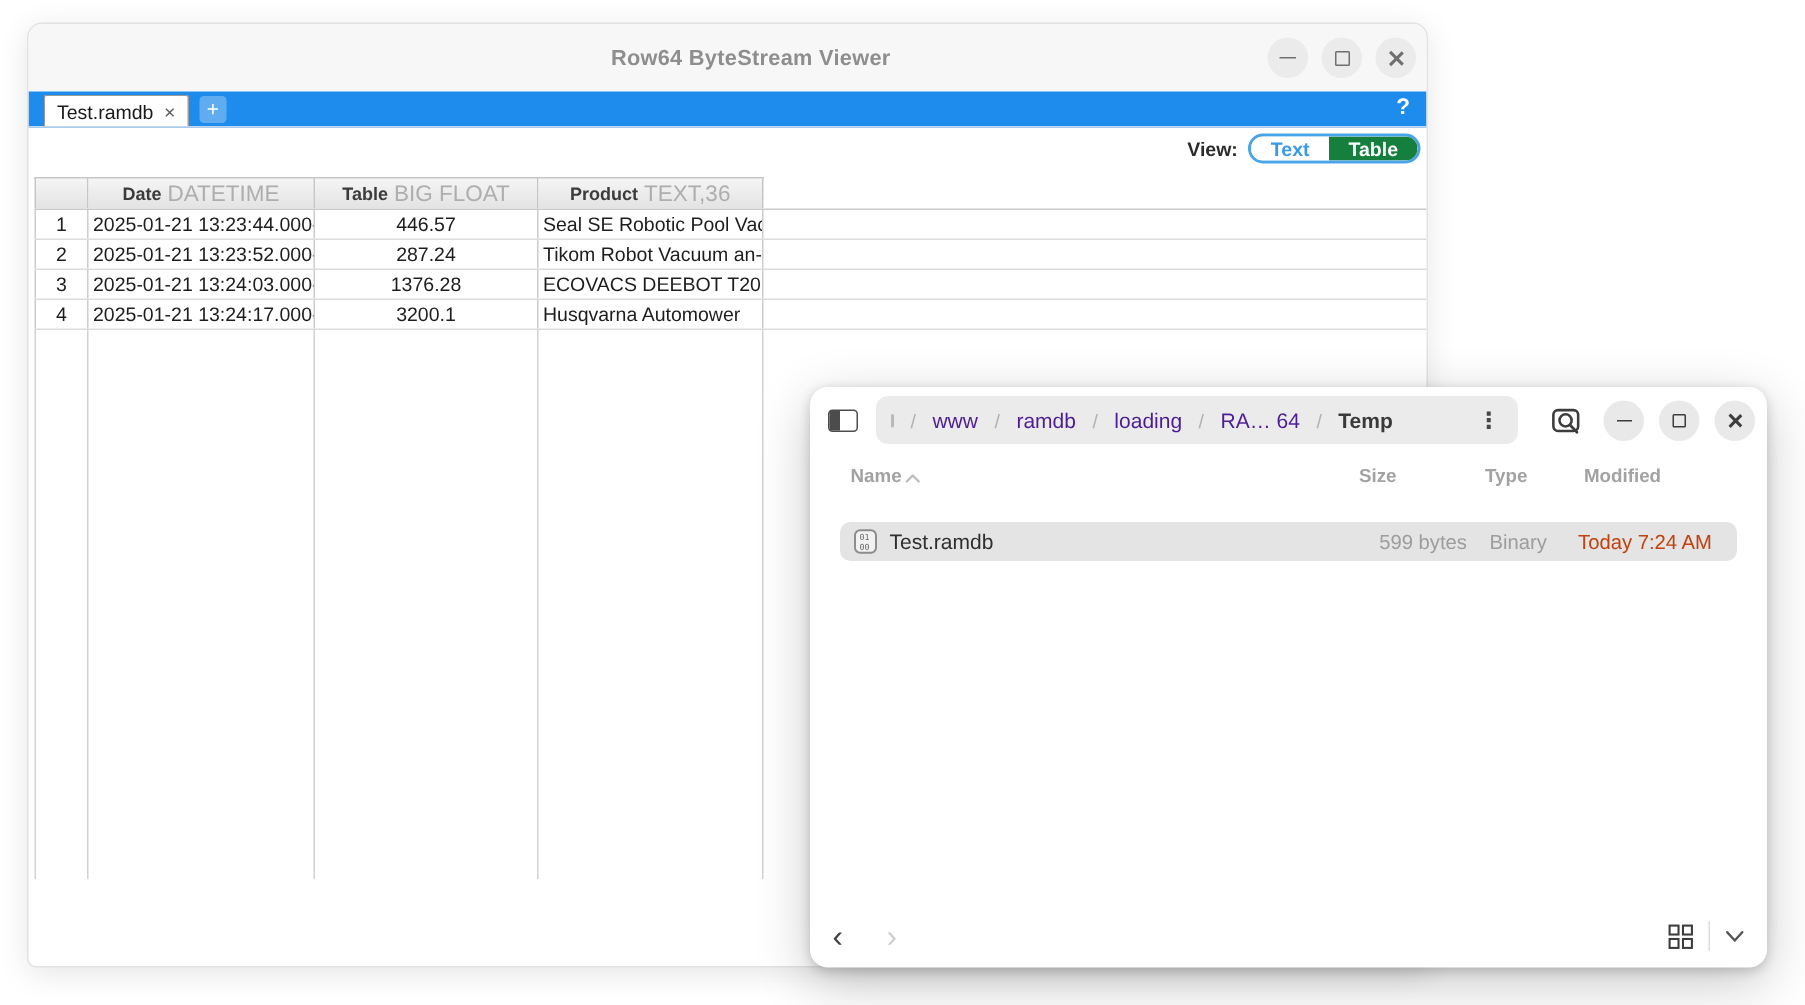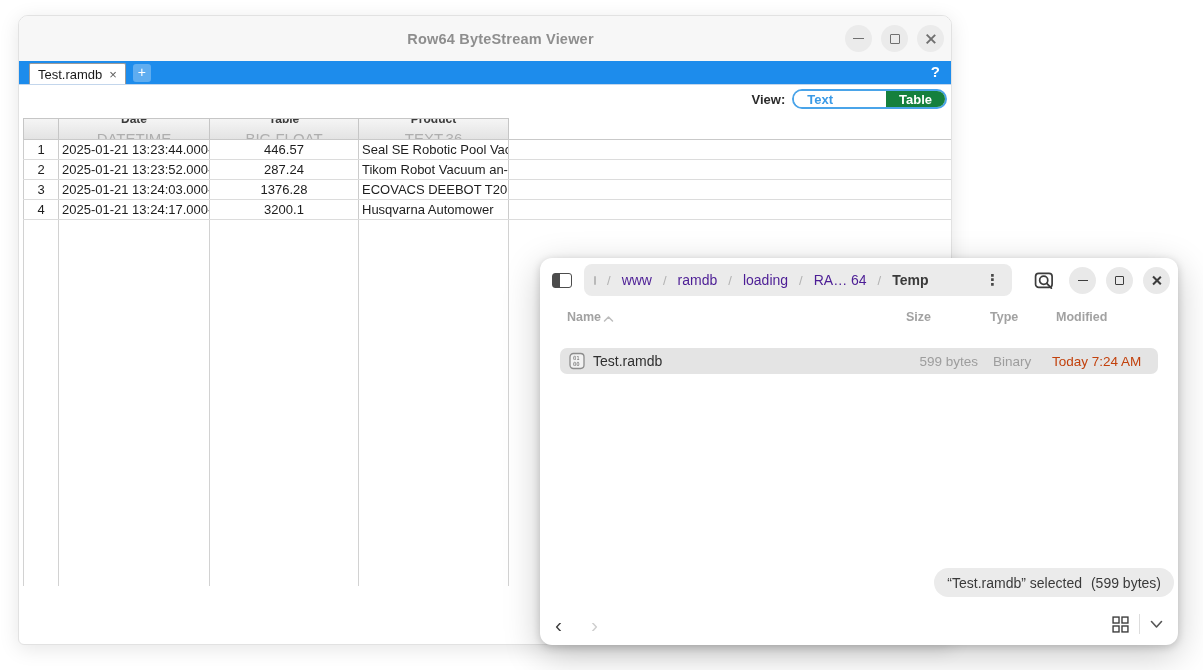--- a/index.html
+++ b/index.html
@@ -32,34 +32,34 @@
     padding:0 8px; font-size:13px; color:#1a1a1a; }
   .v-tab-close { color:#5c5c5c; font-size:13px; line-height:1; }
   .v-newtab { width:18px; height:18px; margin:0 0 2px 7px; background:#5fadf0;
     border-radius:3px; color:#fff; font-size:14px; line-height:17px; text-align:center; }
   .v-help { position:absolute; right:11px; top:2px; color:#fff; font-weight:700; font-size:15px; }
 
   .v-pathbar { height:28px; display:flex; align-items:center; padding:0 2px 0 10px;
     font-size:13px; color:#2b2b2b; }
   .v-viewlabel { margin-left:auto; font-weight:700; margin-right:7px; }
   .v-toggle { display:flex; height:20px; border:2px solid #4aa4e9; border-radius:12px;
-    overflow:hidden; margin-right:2px;gap:40px; }
+    overflow:hidden; margin-right:2px; }
   .v-toggle .seg { padding:0 13px; font-size:13px; font-weight:600; line-height:17px; }
   .seg-text  { background:#fff; color:#3a9ae6; }
   .seg-table { background:#15803d; color:#fff; }
 
   
   .vt { position:absolute; left:4px; top:102px; right:0; }
   .vt-header { display:flex; height:22px; border-bottom:1px solid #c9c9c9; }
   .vt-row { display:flex; height:20px; border-bottom:1px solid #dcdcdc; }
   .vt-tail { display:flex; height:366px; }
   .cell { flex:none; overflow:hidden; white-space:nowrap; }
   .w-num { width:36px; } .w-date { width:151px; } .w-amt { width:149px; } .w-prod { width:150px; }
   .hc { background:linear-gradient(#f5f5f5,#e3e3e3); border-top:1px solid #c6c6c6;
-    border-right:1px solid #c6c6c6; display:flex; align-items:center; justify-content:center; gap:4px;flex-direction:column; }
+    border-right:1px solid #c6c6c6; display:flex; align-items:center; justify-content:center; gap:4px; }
   .hc:first-child { border-left:1px solid #c6c6c6; }
   .h-name { font-size:12px; font-weight:700; color:#3b3b3b; }
   .h-type { font-size:15px; color:#aeaeae; }
   .bc { border-right:1px solid #cccccc; font-size:13px; color:#1d1d1d;
     display:flex; align-items:center; }
   .bc:first-child { border-left:1px solid #cccccc; }
   .c-center { justify-content:center; }
   .c-left { padding-left:3px; }
   .tc { border-right:1px solid #d2d2d2; }
   .tc:first-child { border-left:1px solid #d2d2d2; }
@@ -268,24 +268,20 @@
         <text x="5" y="8" font-size="5.6" fill="#6e6e6e" font-family="'DejaVu Sans Mono',monospace">01</text>
         <text x="5" y="14.4" font-size="5.6" fill="#6e6e6e" font-family="'DejaVu Sans Mono',monospace">00</text>
       </svg>
     </div>
     <div class="fr-name">Test.ramdb</div>
     <div class="fr-size">599 bytes</div>
     <div class="fr-type">Binary</div>
     <div class="fr-mod">Today 7:24 AM</div>
   </div>
 
-  <div class="status-pill">
-    <span>“Test.ramdb” selected</span>
-    <span>(599 bytes)</span>
-  </div>
 
   <div class="f-bottombar">
     <span class="nav-back">‹</span>
     <span class="nav-fwd">›</span>
     <div class="bb-spacer"></div>
     <svg width="17" height="17" viewBox="0 0 16 16">
       <rect x="1" y="1" width="5.6" height="5.6" fill="none" stroke="#3c3c3c" stroke-width="1.3"></rect>
       <rect x="9.4" y="1" width="5.6" height="5.6" fill="none" stroke="#3c3c3c" stroke-width="1.3"></rect>
       <rect x="1" y="9.4" width="5.6" height="5.6" fill="none" stroke="#3c3c3c" stroke-width="1.3"></rect>
       <rect x="9.4" y="9.4" width="5.6" height="5.6" fill="none" stroke="#3c3c3c" stroke-width="1.3"></rect>

